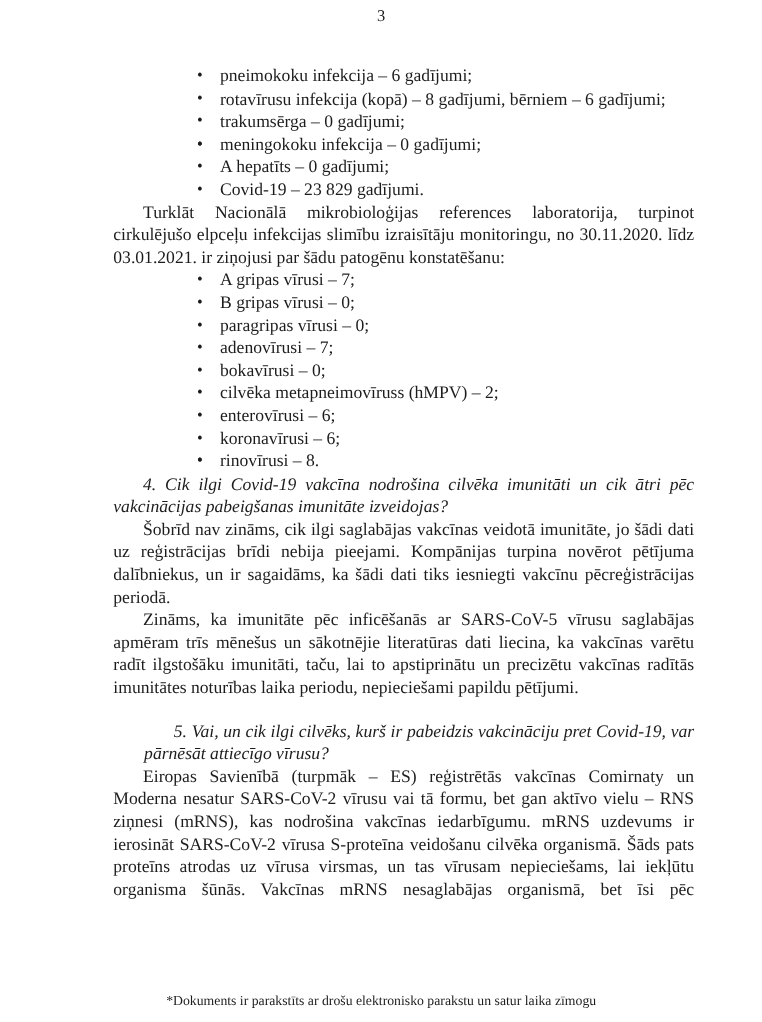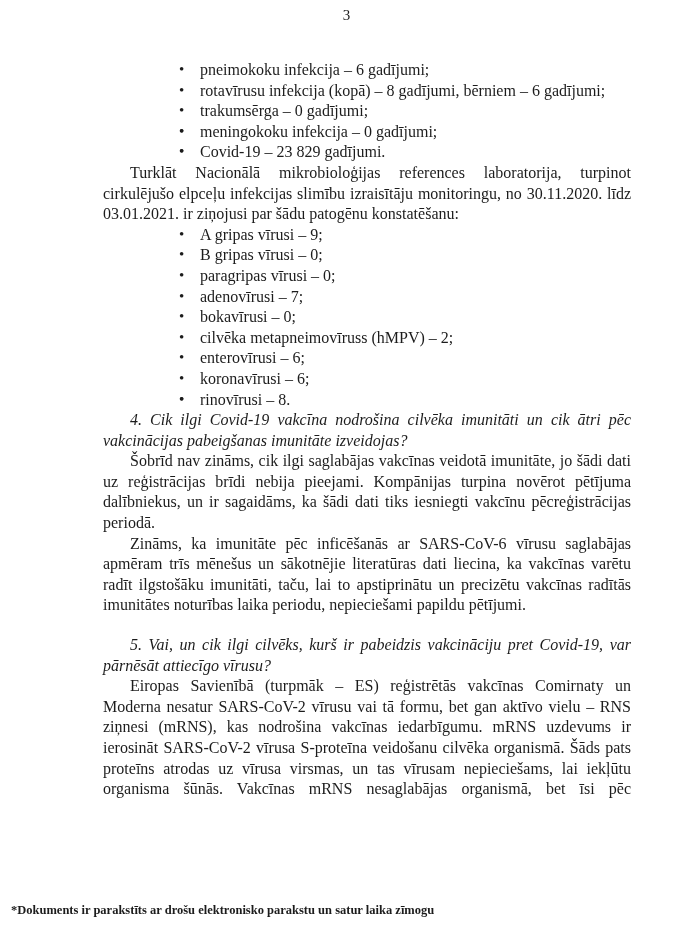--- a/index.html
+++ b/index.html
@@ -45,71 +45,72 @@
     font-size: 15px;
   }
   p.para {
     margin: 0;
     text-indent: 27px;
   }
   p.heading {
     font-style: italic;
   }
   p.q4 { }
-  p.q5 { margin-top: 19px; }
+  p.q5 { margin-top: 19px; margin-left: 28px; }
   p.cutoff {
     text-align-last: justify;
   }
   .footer {
     position: absolute;
-    left: 11px;
+    left: 0;
     right: 0;
     bottom: 11px;
+    text-align: center;
     font-size: 12.5px;
-    font-weight: bold;
+    font-weight: normal;
     line-height: 15px;
   }
 </style>
 </head>
 <body>
 
 <div class="page">
 
   <div class="pagenum">3</div>
 
   <div class="content">
 
     <ul class="bullets">
       <li><span class="bullet">•</span><span>pneimokoku infekcija – 6 gadījumi;</span></li>
       <li><span class="bullet">•</span><span>rotavīrusu infekcija (kopā) – 8 gadījumi, bērniem – 6 gadījumi;</span></li>
       <li><span class="bullet">•</span><span>trakumsērga – 0 gadījumi;</span></li>
       <li><span class="bullet">•</span></li>
       <li><span class="bullet">•</span><span>meningokoku infekcija – 0 gadījumi;</span></li>
-      <li><span class="bullet">•</span></li>
+      <li><span class="bullet">•</span><span>A hepatīts – 0 gadījumi;</span></li>
       <li><span class="bullet">•</span><span>Covid-19 – 23 829 gadījumi.</span></li>
     </ul>
 
     <p class="para">Turklāt Nacionālā mikrobioloģijas references laboratorija, turpinot cirkulējušo elpceļu infekcijas slimību izraisītāju monitoringu, no 30.11.2020. līdz 03.01.2021. ir ziņojusi par šādu patogēnu konstatēšanu:</p>
 
     <ul class="bullets">
-      <li><span class="bullet">•</span><span>A gripas vīrusi – 9;</span></li>
+      <li><span class="bullet">•</span><span>A gripas vīrusi – 7;</span></li>
       <li><span class="bullet">•</span><span>B gripas vīrusi – 0;</span></li>
       <li><span class="bullet">•</span><span>paragripas vīrusi – 0;</span></li>
       <li><span class="bullet">•</span><span>adenovīrusi – 7;</span></li>
       <li><span class="bullet">•</span><span>bokavīrusi – 0;</span></li>
       <li><span class="bullet">•</span><span>cilvēka metapneimovīruss (hMPV) – 2;</span></li>
       <li><span class="bullet">•</span><span>enterovīrusi – 6;</span></li>
       <li><span class="bullet">•</span><span>koronavīrusi – 6;</span></li>
       <li><span class="bullet">•</span></li>
       <li><span class="bullet">•</span><span>rinovīrusi – 8.</span></li>
     </ul>
 
     <p class="para heading q4">4. Cik ilgi Covid-19 vakcīna nodrošina cilvēka imunitāti un cik ātri pēc vakcinācijas pabeigšanas imunitāte izveidojas?</p>
     <p class="para">Šobrīd nav zināms, cik ilgi saglabājas vakcīnas veidotā imunitāte, jo šādi dati uz reģistrācijas brīdi nebija pieejami. Kompānijas turpina novērot pētījuma dalībniekus, un ir sagaidāms, ka šādi dati tiks iesniegti vakcīnu pēcreģistrācijas periodā.</p>
-    <p class="para">Zināms, ka imunitāte pēc inficēšanās ar SARS-CoV-6 vīrusu saglabājas apmēram trīs mēnešus un sākotnējie literatūras dati liecina, ka vakcīnas varētu radīt ilgstošāku imunitāti, taču, lai to apstiprinātu un precizētu vakcīnas radītās imunitātes noturības laika periodu, nepieciešami papildu pētījumi.</p>
+    <p class="para">Zināms, ka imunitāte pēc inficēšanās ar SARS-CoV-5 vīrusu saglabājas apmēram trīs mēnešus un sākotnējie literatūras dati liecina, ka vakcīnas varētu radīt ilgstošāku imunitāti, taču, lai to apstiprinātu un precizētu vakcīnas radītās imunitātes noturības laika periodu, nepieciešami papildu pētījumi.</p>
 
     <p class="para heading q5">5. Vai, un cik ilgi cilvēks, kurš ir pabeidzis vakcināciju pret Covid-19, var pārnēsāt attiecīgo vīrusu?</p>
     <p class="para cutoff">Eiropas Savienībā (turpmāk – ES) reģistrētās vakcīnas Comirnaty un Moderna nesatur SARS-CoV-2 vīrusu vai tā formu, bet gan aktīvo vielu – RNS ziņnesi (mRNS), kas nodrošina vakcīnas iedarbīgumu. mRNS uzdevums ir ierosināt SARS-CoV-2 vīrusa S-proteīna veidošanu cilvēka organismā. Šāds pats proteīns atrodas uz vīrusa virsmas, un tas vīrusam nepieciešams, lai iekļūtu organisma šūnās. Vakcīnas mRNS nesaglabājas organismā, bet īsi pēc</p>
 
   </div>
 
   <div class="footer">*Dokuments ir parakstīts ar drošu elektronisko parakstu un satur laika zīmogu</div>
 
 </div>
 

